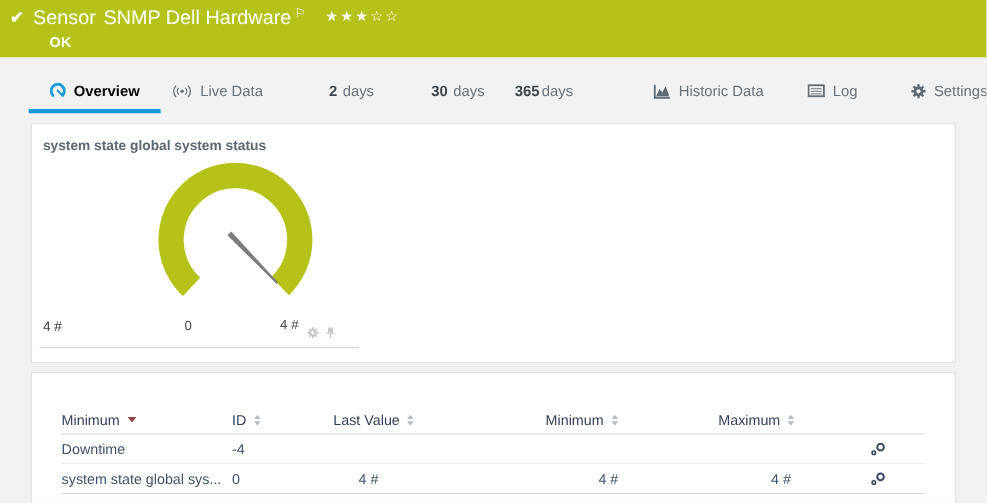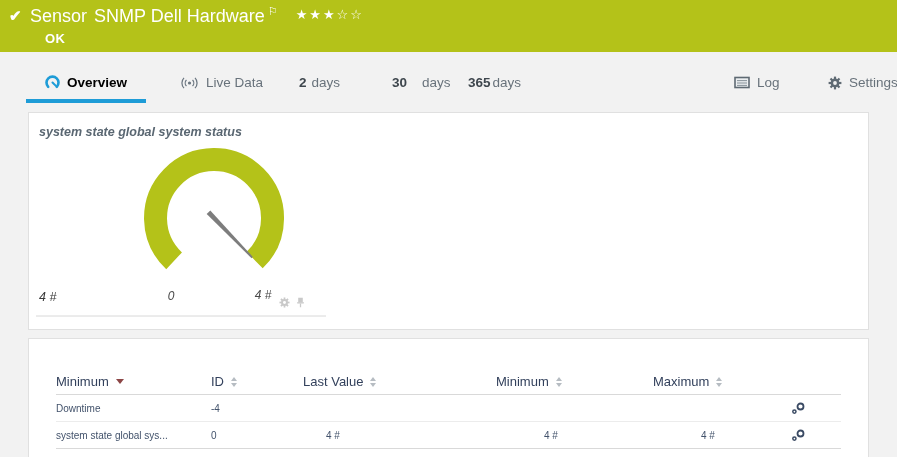--- a/index.html
+++ b/index.html
@@ -18,41 +18,41 @@
   .hdr .flag { font-size:11px; vertical-align:super; margin-left:3px; }
   .hdr .stars { font-size:13px; letter-spacing:2px; margin-left:18px; vertical-align:3px; }
   .hdr .ok { position:absolute; left:45px; top:31px; font-size:13px; font-weight:bold; letter-spacing:.4px; }
   
   .tabs { position:absolute; left:0; top:62px; width:897px; height:41px; }
   .tab { position:absolute; top:0; height:41px; display:flex; align-items:center; gap:7px;
          font-size:13.5px; color:#68727b; cursor:pointer; white-space:nowrap; }
   .tab .num { font-weight:bold; color:#3e464d; }
   .tab-overview { left:26px; width:120px; justify-content:center; color:#000000; font-weight:600; }
   .tab-overview .underline { position:absolute; left:0; bottom:0; width:120px; height:4px; background:#1e9cd7; }
-  .tab-livedata { left:180px; }
+  .tab-livedata { left:156px; }
   .tab-2days    { left:299px; gap:5px; }
-  .tab-30days   { left:392px; gap:15px; }
+  .tab-30days   { left:392px; gap:5px; }
   .tab-365days  { left:468px; gap:2px; }
   .tab-historic { left:594px; }
   .tab-log      { left:734px; }
   .tab-settings { left:828px; }
   
   .panel { position:absolute; left:28px; width:841px; background:#fff; border:1px solid #e0e0e0; }
-  .panel-gauge { top:112px; height:218px;font-style:italic; }
+  .panel-gauge { top:112px; height:218px; }
   .panel-table { top:338px; height:130px; }
   .gauge-title { position:absolute; left:10px; top:12px; font-size:12.5px; font-weight:bold; color:#5a6772; }
   .gauge-svg { position:absolute; left:5px; top:28px; }
   .gauge-label { font-size:12px; fill:#4a4a4a; }
   .gauge-current { font-size:12.5px; fill:#3a3a3a; }
   .mini-icons { position:absolute; left:250px; top:184px; display:flex; gap:5px; align-items:center; }
   
   .tbl { padding:30px 27px 0 27px; }
   .trow { display:grid; grid-template-columns:155px 92px 193px 157px 138px 1fr; align-items:center; }
   .trow.thead { height:26px; font-size:13px; color:#33415c; border-bottom:1px solid #d9d9d9; }
-  .trow.tbody { height:27px; font-size:10px; color:#42526b; }
+  .trow.tbody { height:27px; font-size:13px; color:#42526b; }
   .trow.r1 { border-bottom:1px solid #ececec; }
   .trow.r2 { border-bottom:1px solid #d9d9d9; }
   .cell-lv  { padding-left:23px; }
   .cell-min { padding-left:48px; }
   .cell-max { padding-left:48px; }
   .th { cursor:pointer; display:flex; align-items:center; }
   .sort-stack { display:inline-flex; flex-direction:column; gap:2px; margin-left:7px; }
   .tri { width:0; height:0; border-left:3.5px solid transparent; border-right:3.5px solid transparent; }
   .tri.up   { border-bottom:4px solid #b6bcc2; }
   .tri.down { border-top:4px solid #b6bcc2; }
@@ -108,20 +108,29 @@
     <div class="tab tab-30days">
       <span class="num">30</span>
       <span>days</span>
     </div>
 
     <div class="tab tab-365days">
       <span class="num">365</span>
       <span>days</span>
     </div>
 
+    <div class="tab tab-historic">
+      <span style="display:inline-flex;">
+        <svg width="16" height="14" viewBox="0 0 16 14">
+          <path d="M1.2 1 V12.8 H15" fill="none" stroke="#5f6a73" stroke-width="1.8"></path>
+          <path d="M2.5 11.5 L5.5 5 L8 8 L11 2.5 L14 9.5 V11.5 Z" fill="#5f6a73"></path>
+        </svg>
+      </span>
+      <span>Historic Data</span>
+    </div>
 
     <div class="tab tab-log">
       <span style="display:inline-flex;">
         <svg width="16" height="13" viewBox="0 0 16 13">
           <rect x="1" y="1.5" width="14" height="10" fill="#eceff1" stroke="#5f6a73" stroke-width="1.6"></rect>
           <line x1="3" y1="4.6" x2="13" y2="4.6" stroke="#8d969d" stroke-width="1.1"></line>
           <line x1="3" y1="7" x2="13" y2="7" stroke="#8d969d" stroke-width="1.1"></line>
           <line x1="3" y1="9.4" x2="13" y2="9.4" stroke="#8d969d" stroke-width="1.1"></line>
         </svg>
       </span>

